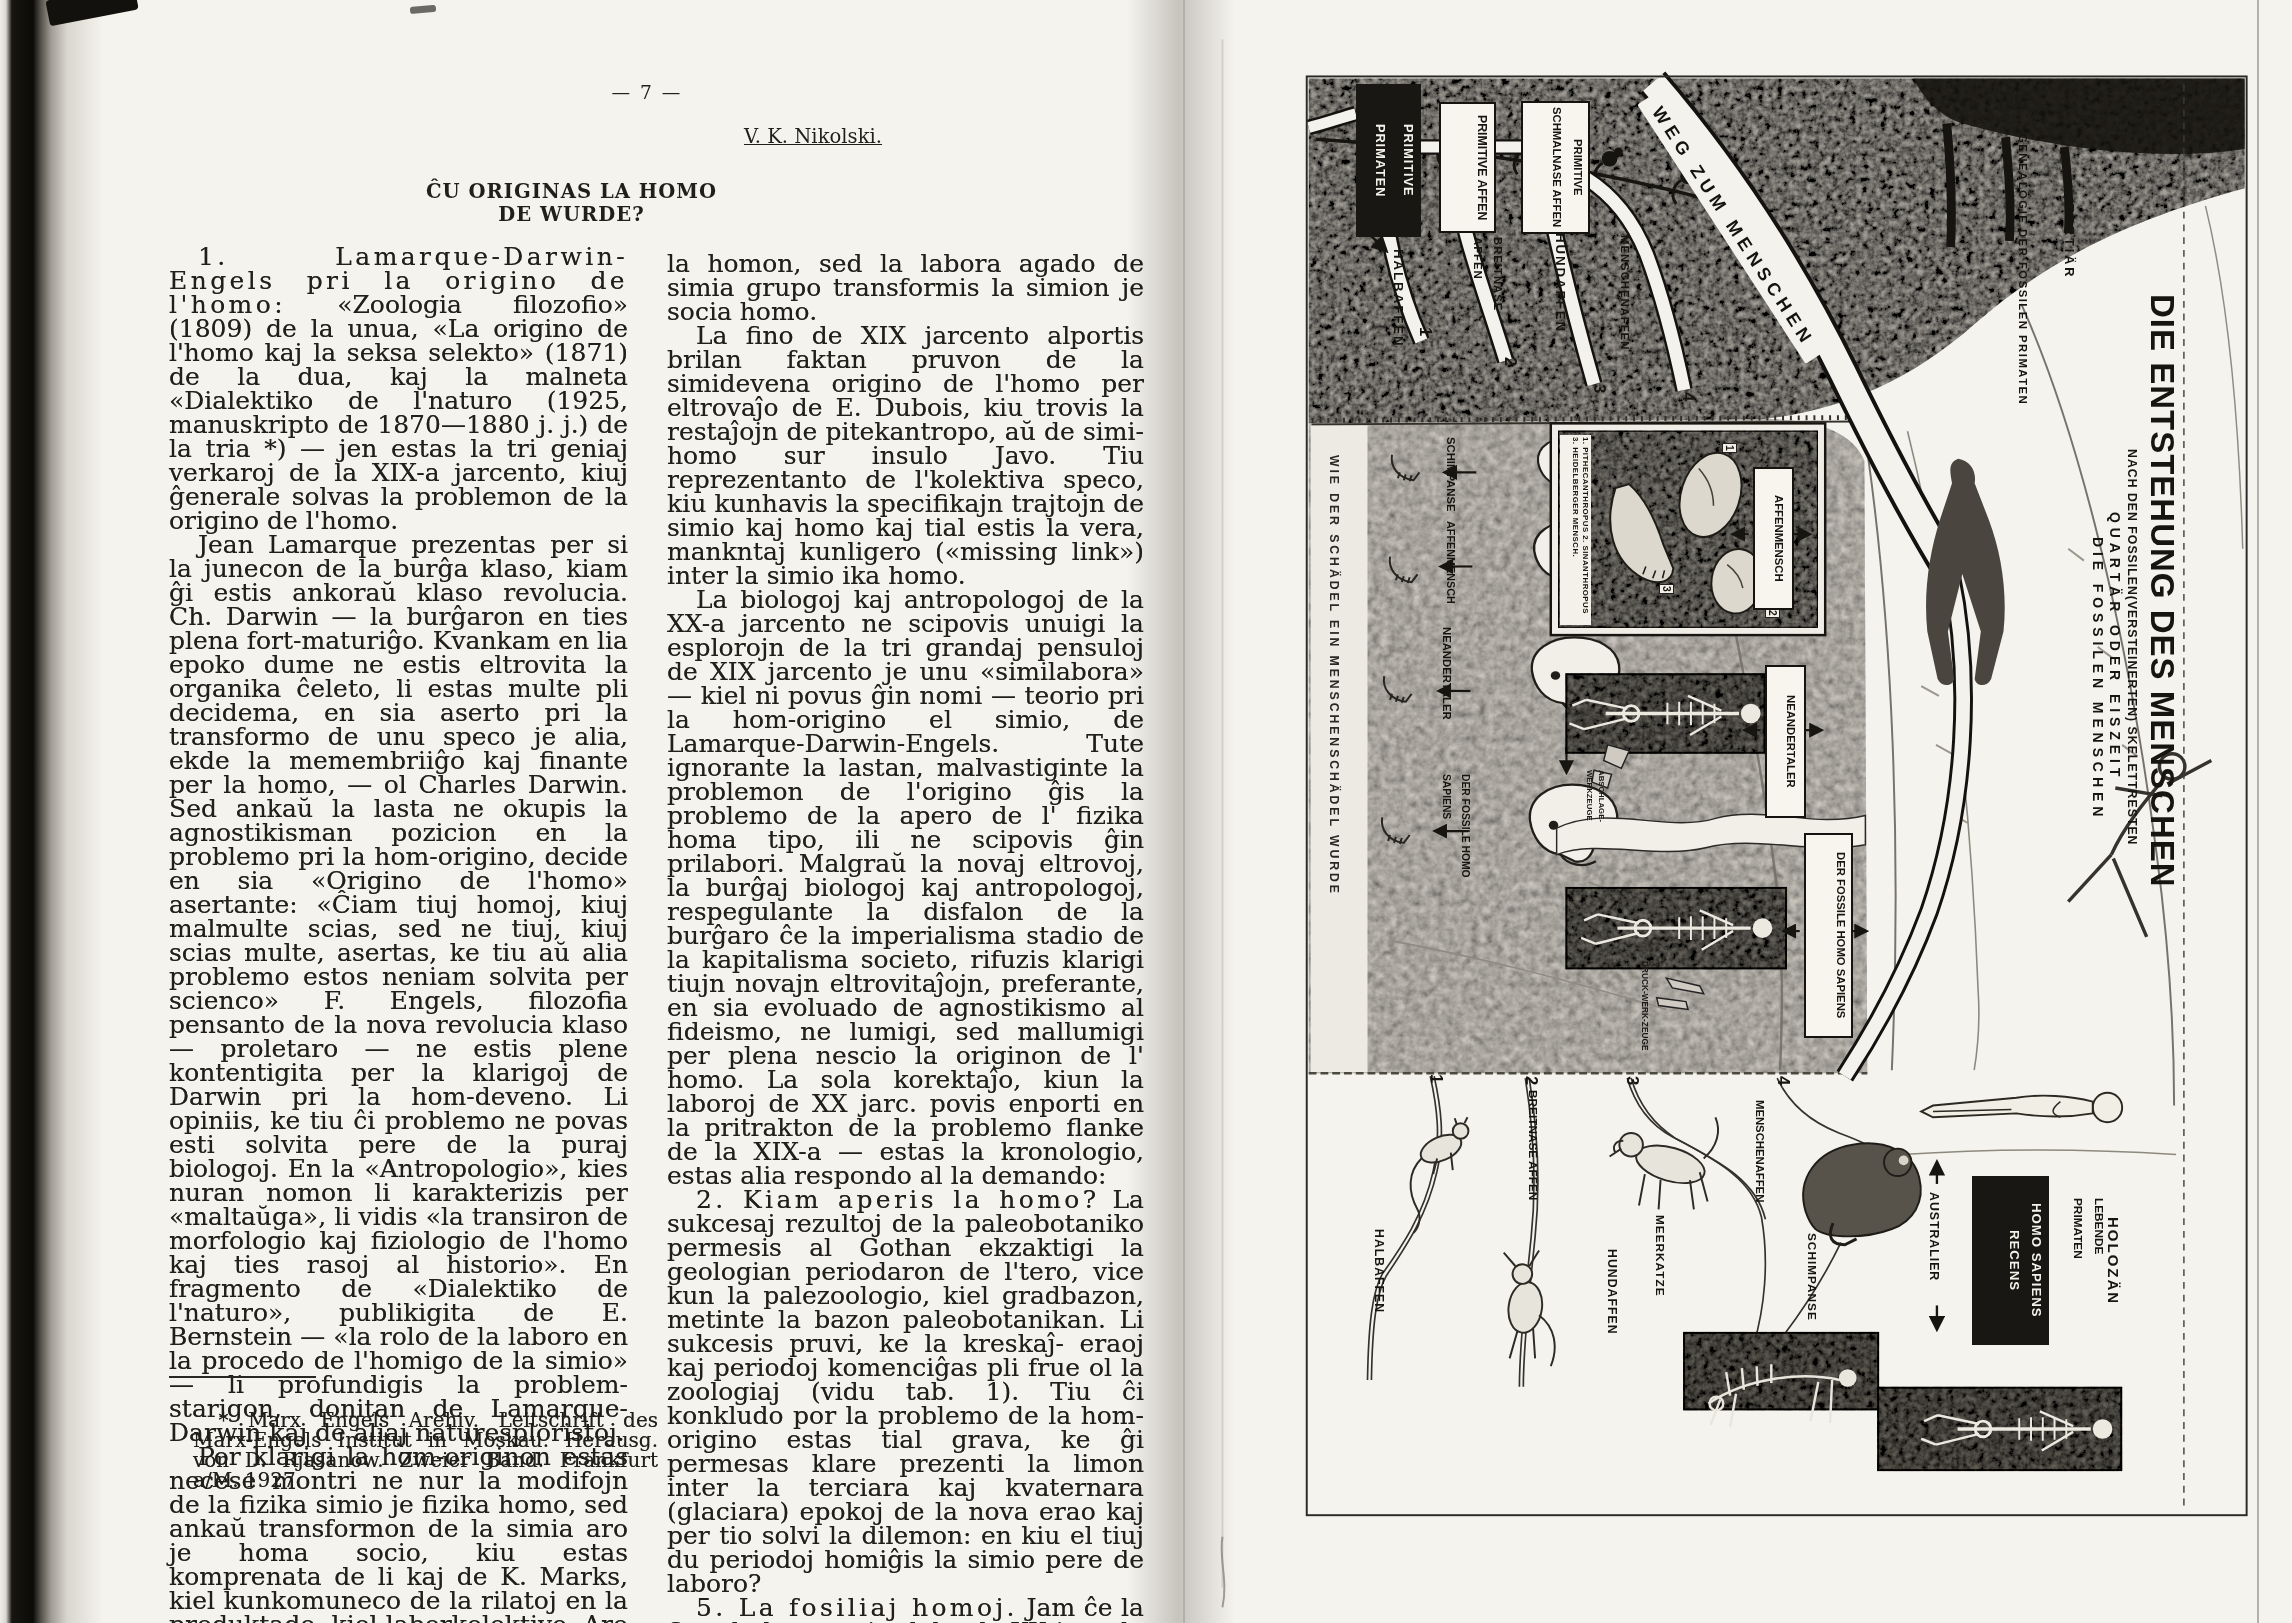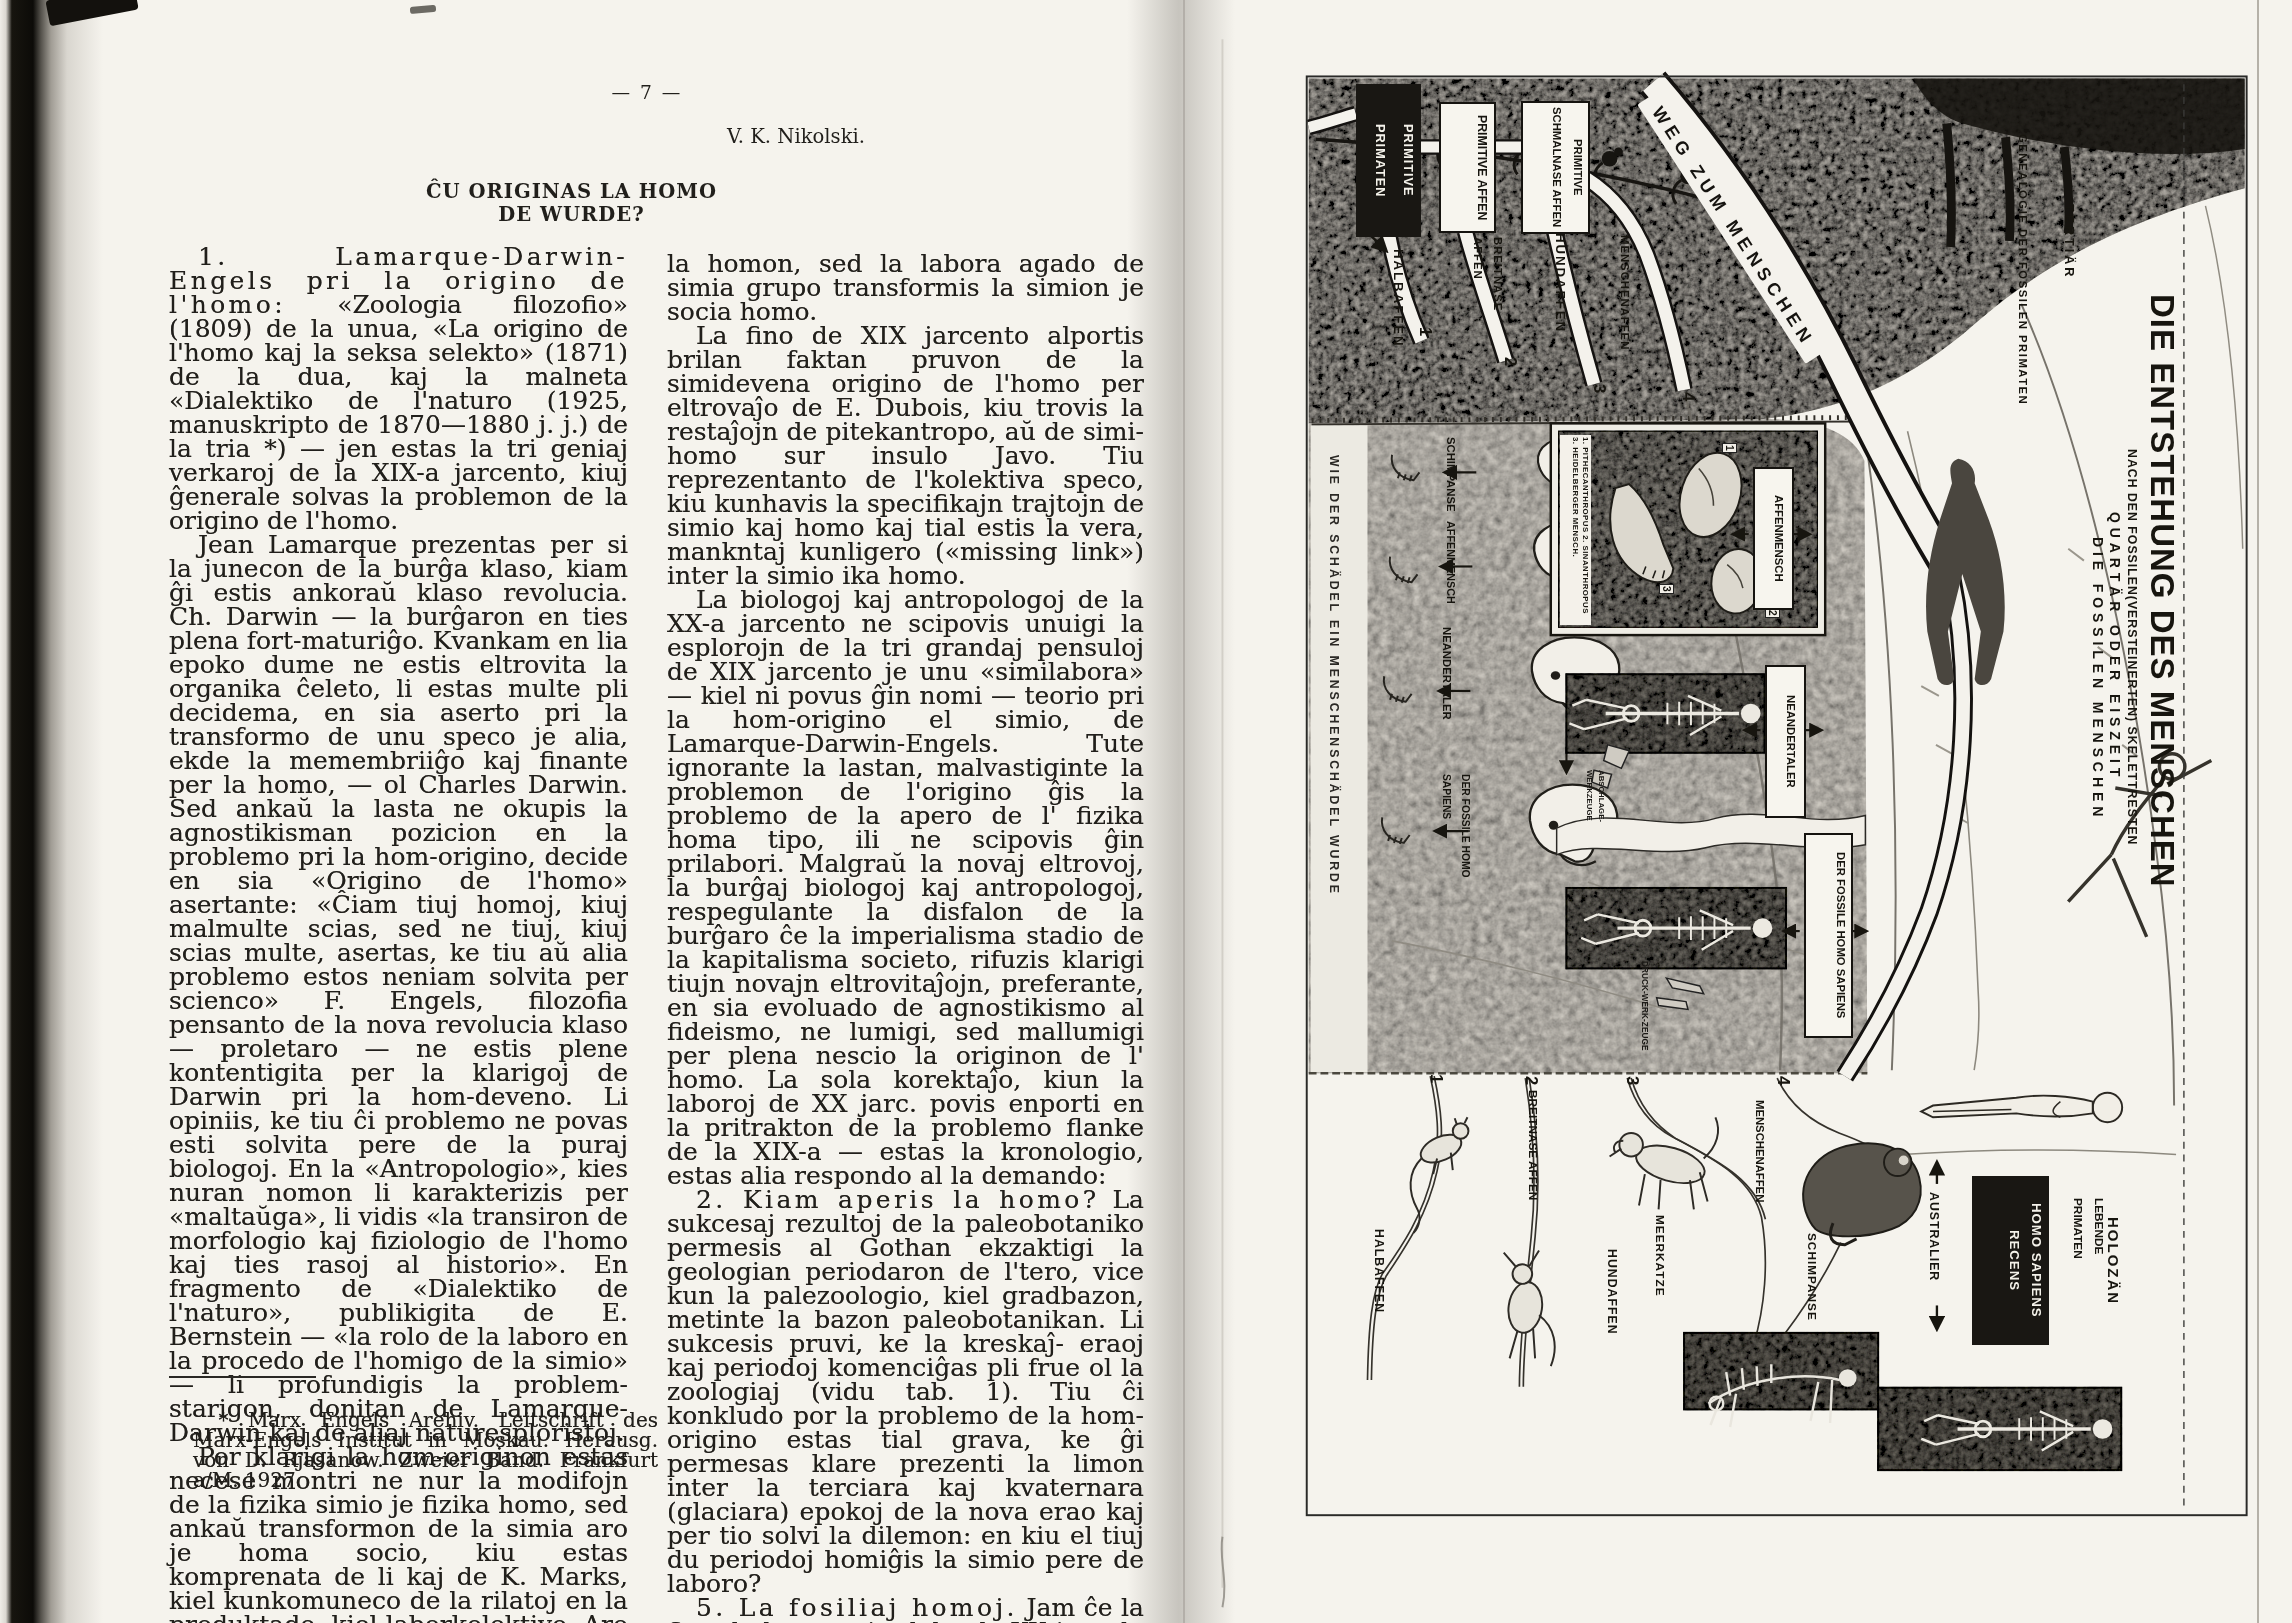--- a/index.html
+++ b/index.html
@@ -1,21 +1,21 @@
 <!DOCTYPE html>
 <html><head>
 <meta charset="utf-8">
 <style>
   html,body{margin:0;padding:0;background:#d8d5cf;}
   #screen{position:relative;width:2293px;height:1623px;overflow:hidden;
           background:#f5f3ed;font-family:"DejaVu Serif", serif;color:#211f1b;}
   .abs{position:absolute;}
   
   .pageno{left:549px;top:82px;width:196px;text-align:center;font-size:18.6px;letter-spacing:2px;}
-  .author{left:693px;top:125px;width:206px;text-align:center;font-size:19.6px;}
+  .author{left:676px;top:125px;width:206px;text-align:right;font-size:19.6px;text-decoration:underline;}
   .ptitle{left:410px;top:180px;width:323px;text-align:center;font-size:19.6px;font-weight:bold;letter-spacing:1px;}
   .col{position:absolute;text-align:justify;font-size:25px;line-height:24px;
        text-shadow:0 0 0.6px rgba(30,27,22,.65);}
   .col p{margin:0;text-indent:29px;}
   .col p.cont{text-indent:0;}
   .lead{letter-spacing:3.4px;}
   .fnrule{left:169px;top:1376px;width:147px;border-top:2px solid #2a2824;}
   .footnote{left:169px;top:1390px;width:465px;font-size:20px;line-height:20px;
             text-align:justify;text-indent:25.5px;text-shadow:0 0 0.5px rgba(30,27,22,.6);margin-left:24px;}
   

